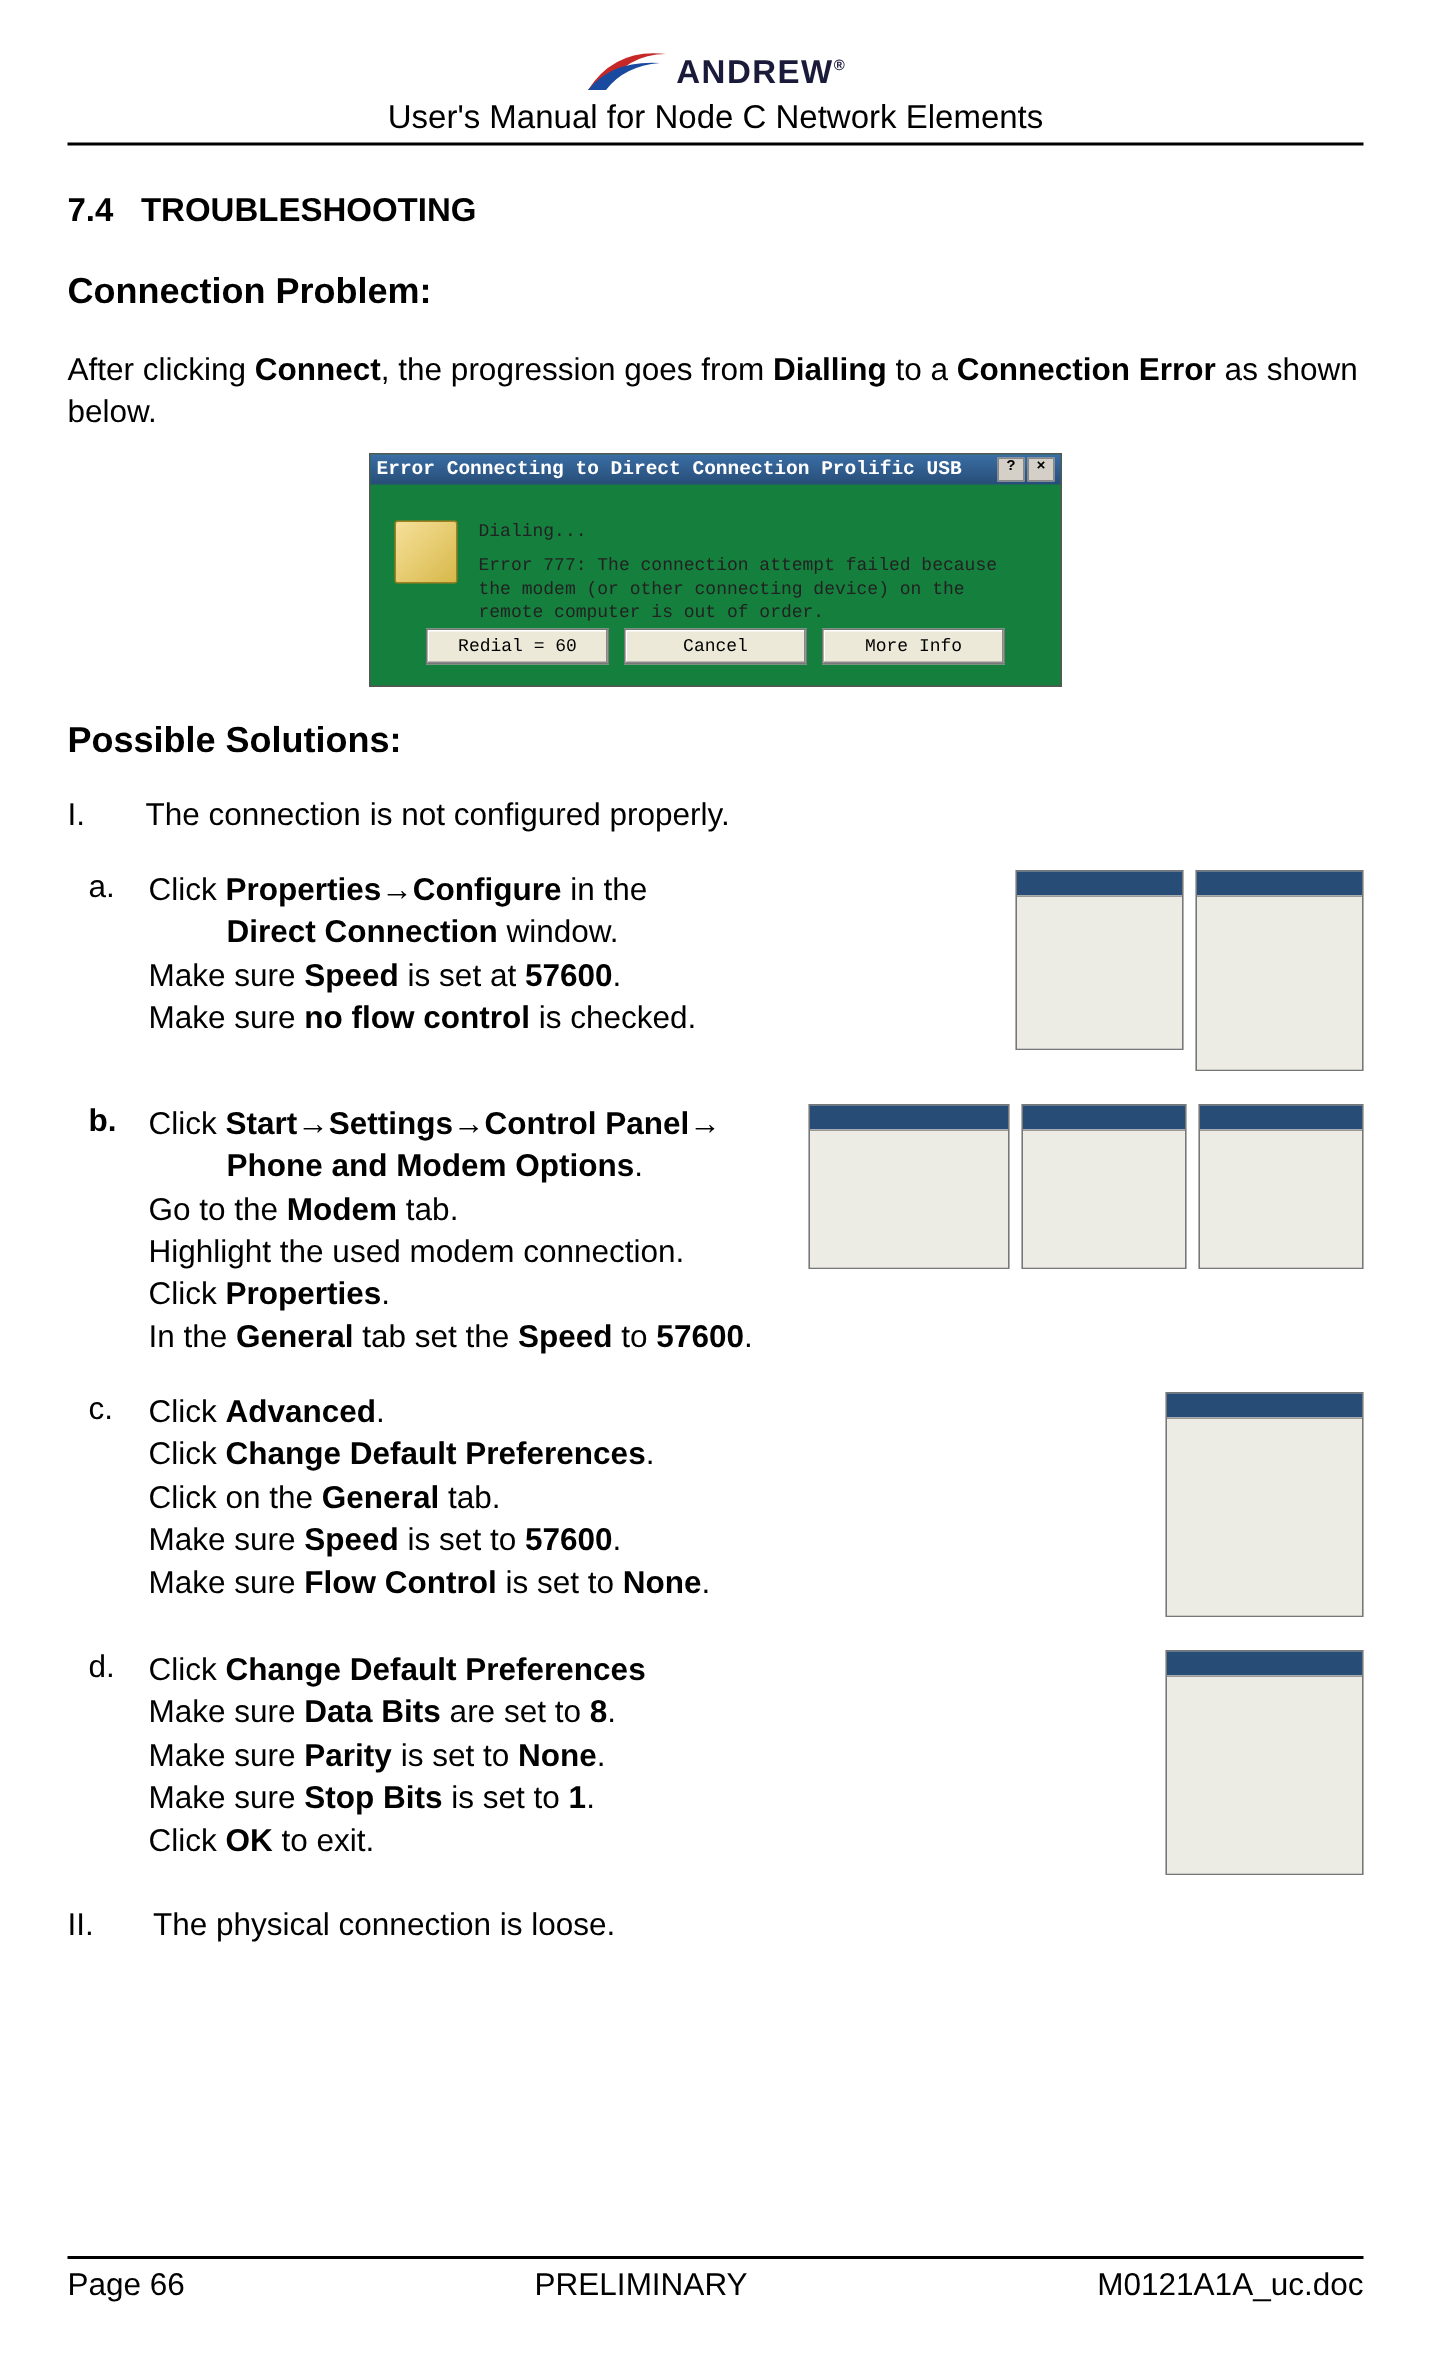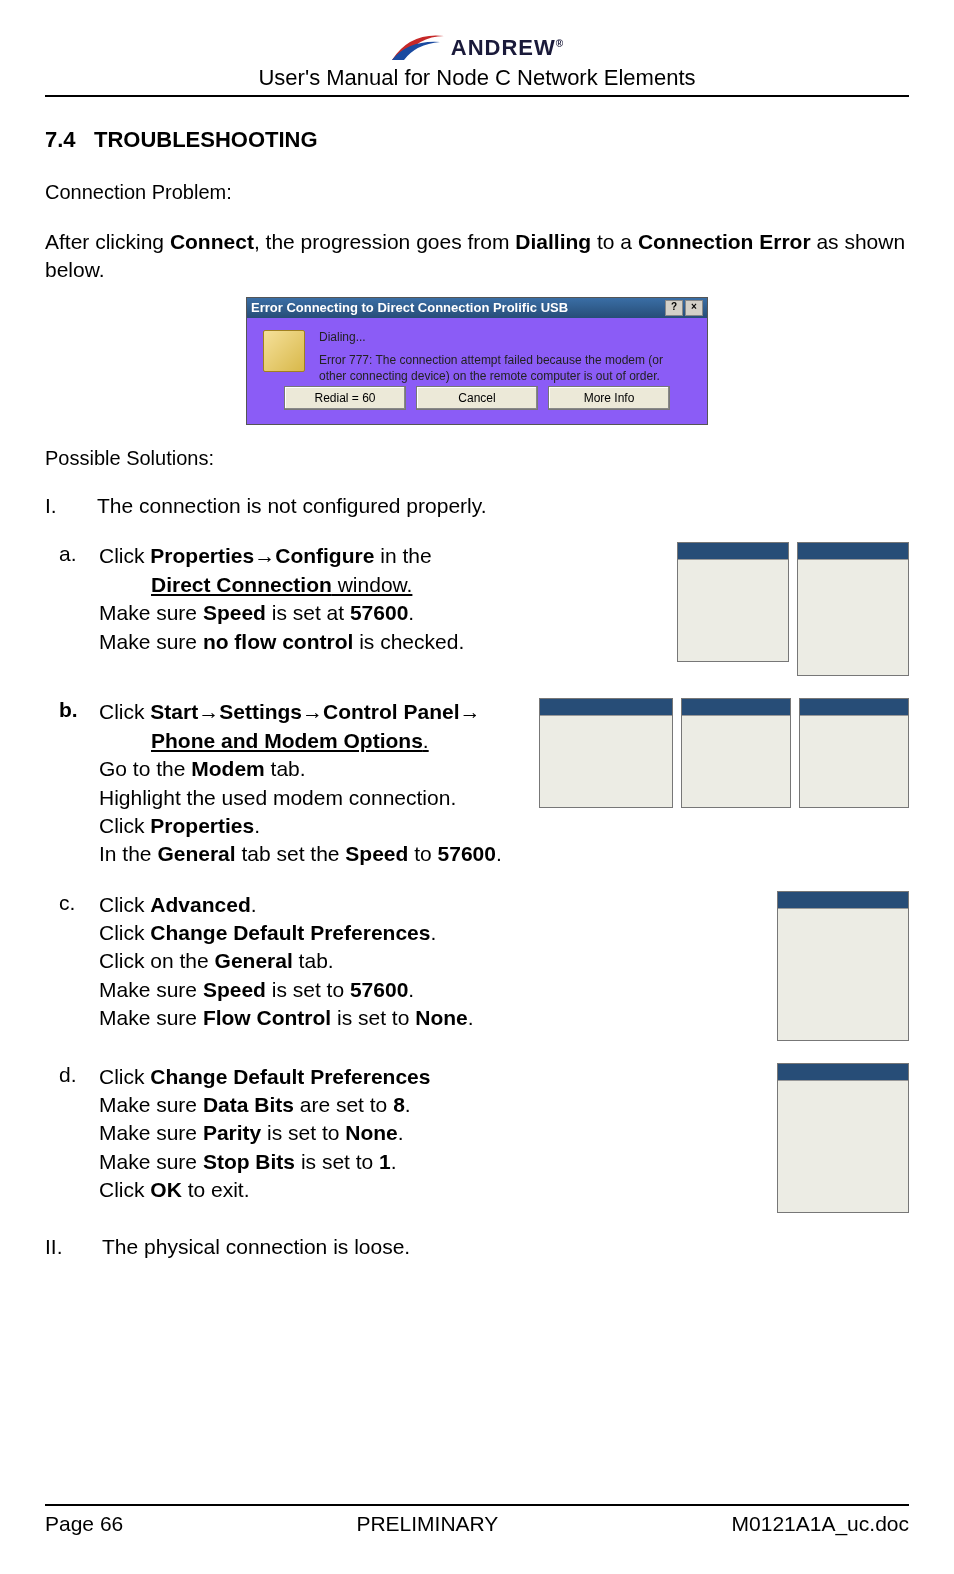--- a/index.html
+++ b/index.html
@@ -47,40 +47,40 @@
   }
   .header-title {
     font-size: 22px;
   }
   .section-number {
     font-weight: bold;
     font-size: 22px;
     margin-bottom: 28px;
   }
   .subhead {
-    font-weight: normal;
-    font-size: 20px;
+    font-weight: bold;
+    font-size: 24px;
     margin-bottom: 24px;
   }
   .para {
     font-size: 21px;
     line-height: 1.35;
     margin-bottom: 12px;
   }
   .bold { font-weight: bold; }
   .dialog-wrap {
     display:flex;
     justify-content:center;
     margin: 10px 0 22px 0;
   }
   .dialog {
     border: 1px solid #555;
-    background: #8b5cf6;
+    background: #15803d;
     width: 460px;
-    font-family: Liberation Sans, sans-serif;
+    font-family: Liberation Mono, monospace;
     font-size: 12px;
   }
   .dialog-title {
     background: linear-gradient(#3a6ea5,#274d77);
     color: #fff;
     display: flex;
     justify-content: space-between;
     align-items: center;
     padding: 2px 4px;
     font-weight: bold;
@@ -93,21 +93,21 @@
   .title-btn {
     width:16px; height:14px;
     background:#d4d0c8;
     border:1px solid #888;
     font-size:10px;
     line-height:12px;
     text-align:center;
     color:#000;
   }
   .dialog-body {
-    padding: 12px 16px 14px 16px;
+    padding: 24px 16px 14px 16px;
   }
   .dialog-row { display:flex; align-items:flex-start; gap:14px; }
   .dialog-icon {
     width:40px; height:40px;
     background: linear-gradient(135deg,#f5e09a,#d8b84a);
     border:1px solid #a08020;
     border-radius:2px;
     flex-shrink:0;
   }
   .dialog-text { font-size:12px; color:#222; line-height:1.3; }
@@ -131,21 +131,21 @@
     font-size:21px;
     margin-bottom:24px;
     display:flex;
     gap:28px;
   }
   .roman .rn { width:24px; }
   .item-block { margin-bottom:22px; }
   .item-cols { display:flex; align-items:flex-start; }
   .alpha { width:40px; font-size:21px; padding-left:14px; }
   .item-body { font-size:21px; line-height:1.35; flex:1; }
-  .indent { padding-left:52px;text-decoration:underline; }
+  .indent { padding-left:52px; }
   .thumbs {
     display:flex;
     gap:8px;
     margin-left:10px;
     flex-shrink:0;
   }
   .thumb {
     background:#d8d8d8;
     border:1px solid #777;
   }

